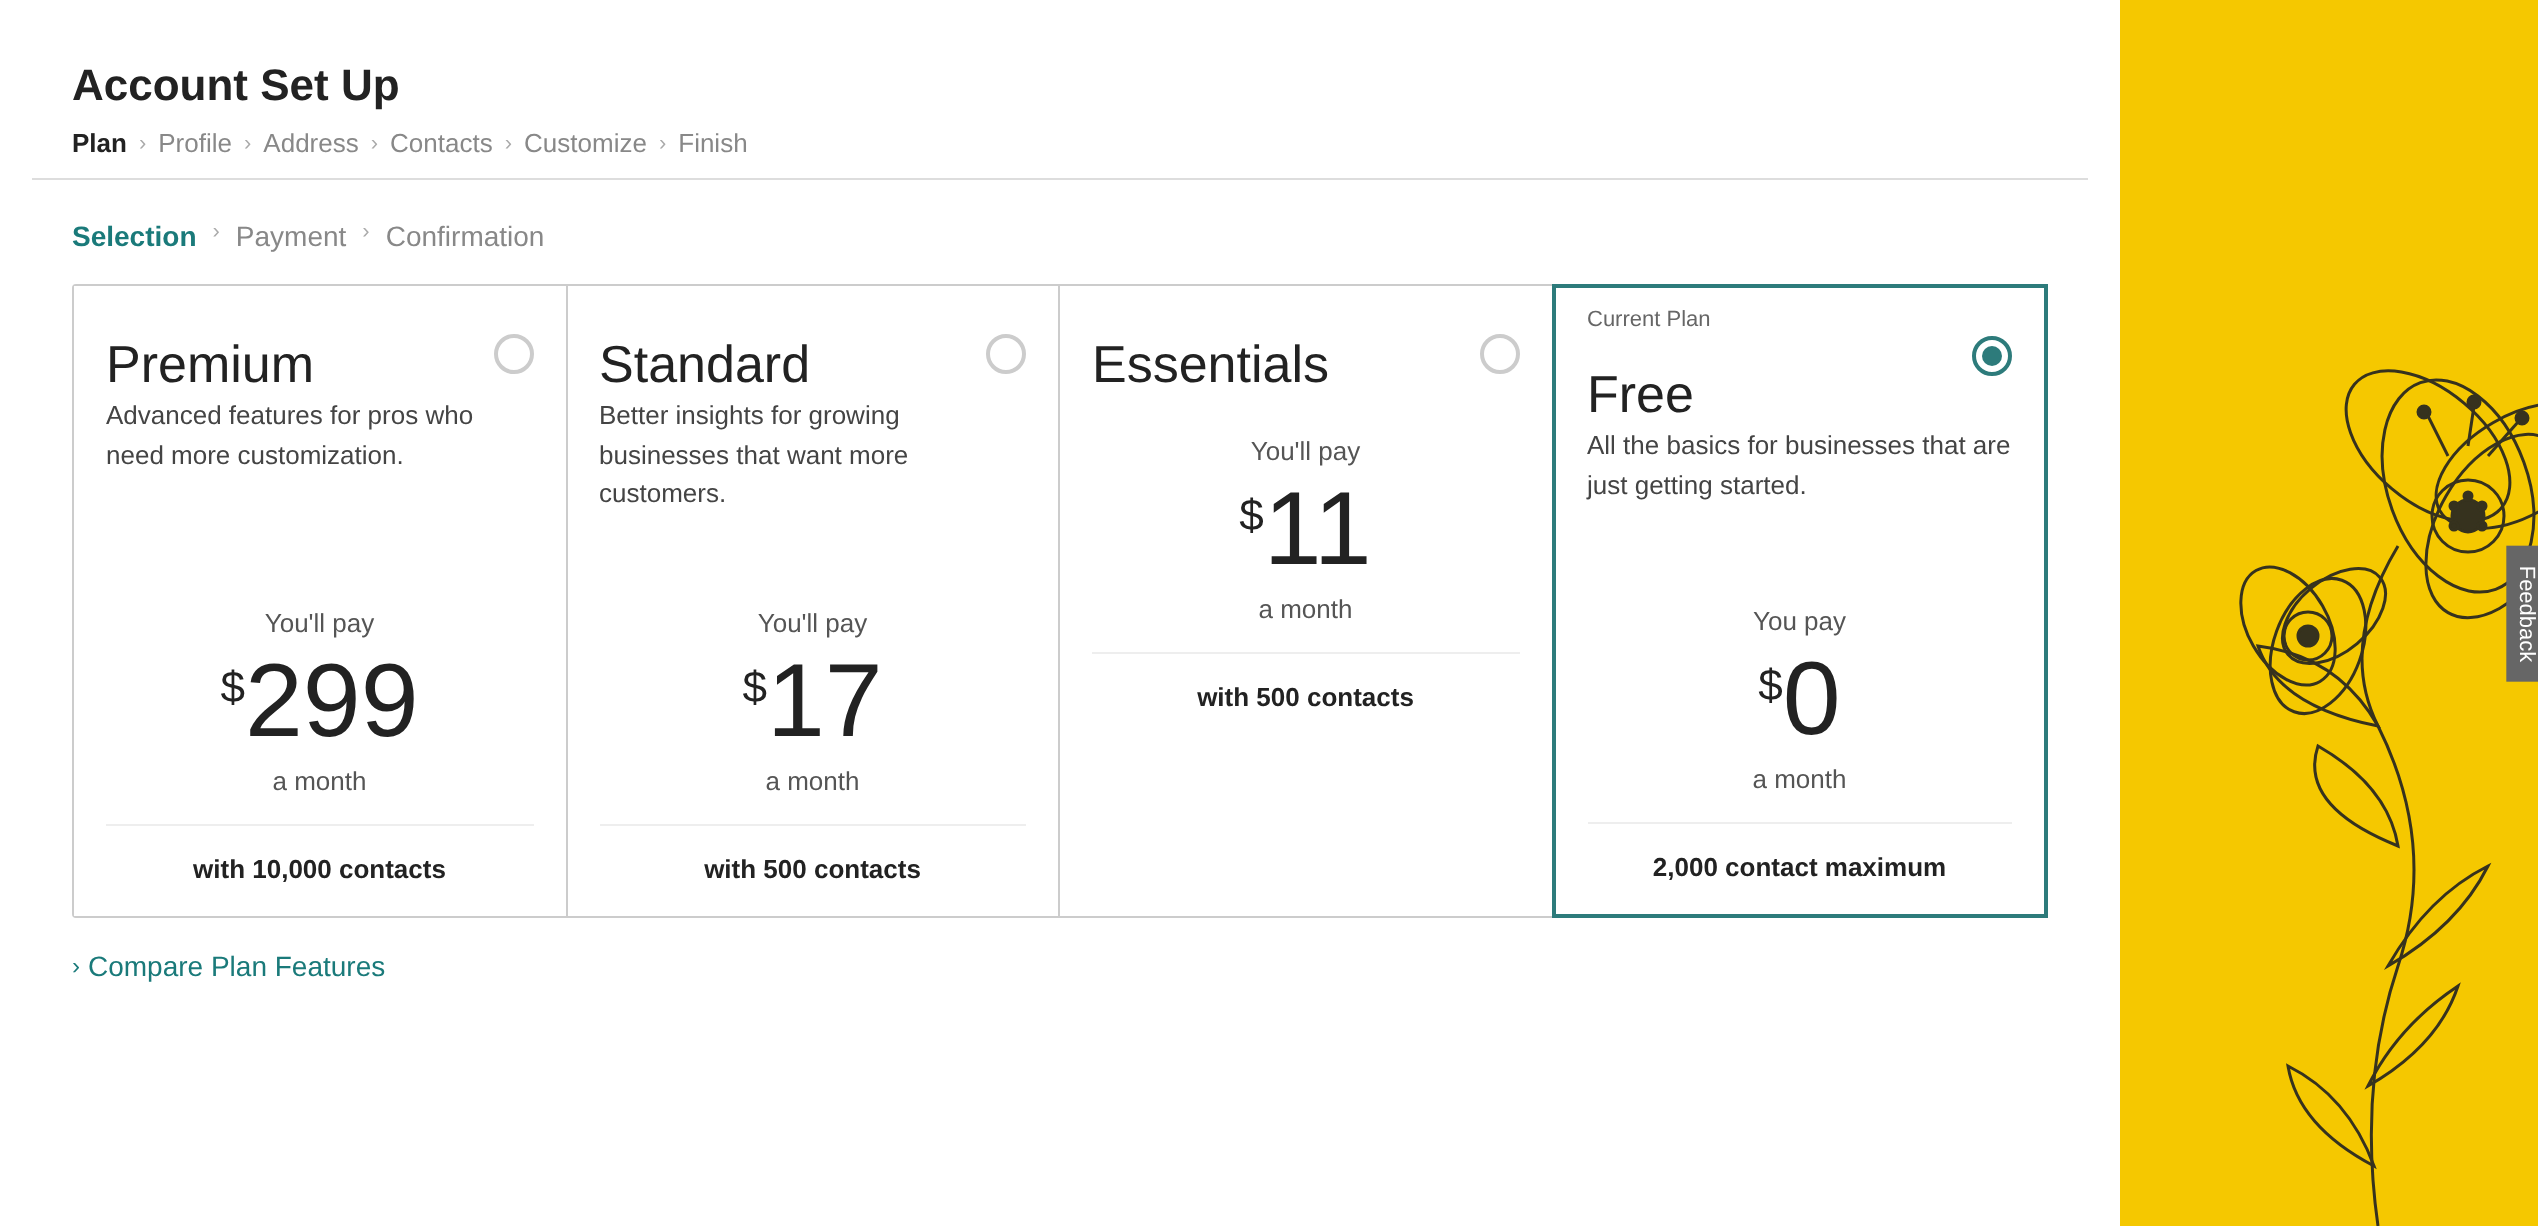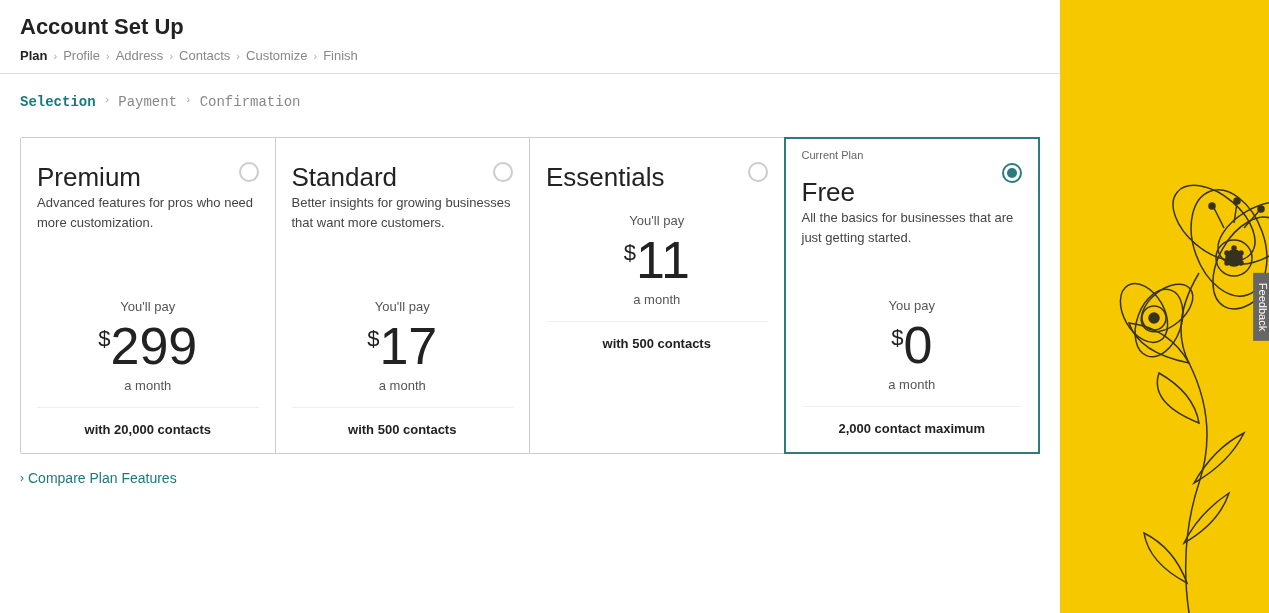--- a/index.html
+++ b/index.html
@@ -9,21 +9,21 @@
       display: flex;
       height: 613px;
       overflow: hidden;
     }
 
     .main-content {
       flex: 1;
       max-width: 1060px;
       display: flex;
       flex-direction: column;
-      padding: 0;
+      padding: 16px;
       border-radius: 11px;
     }
 
     .header {
       padding: 14px 20px 0 20px;
       border-bottom: 1px solid #ddd;
       padding-bottom: 10px;
     }
 
     .page-title {
@@ -59,23 +59,22 @@
     .content-area {
       padding: 20px 20px;
       flex: 1;
       overflow-y: auto;
     }
 
     .sub-breadcrumb {
       display: flex;
       align-items: flex-start;
       gap: 8px;
-      margin-bottom: 27px;
+      margin-bottom: 16px;
       font-size: 14px;
-      font-family: Liberation Mono, monospace;
     }
 
     .sub-breadcrumb-item {
       color: #888;
     }
 
     .sub-breadcrumb-item.active {
       color: #1a7a7a;
       font-weight: 600;
     }
@@ -320,21 +319,21 @@
           </div>
           <p class="plan-desc">Advanced features for pros who need more customization.</p>
           <div class="plan-pricing">
             <div class="you-pay-label">You'll pay</div>
             <div class="price-row">
               <span class="price-dollar">$</span>
               <span class="price-amount">299</span>
             </div>
             <div class="price-period">a month</div>
           </div>
-          <div class="plan-contacts">with 20,000 contacts</div>
+          <div class="plan-contacts">with 10,000 contacts</div>
         </div>
 
         <div class="plan-card">
           <div class="plan-name-row">
             <span class="plan-name">Standard</span>
             <div class="radio-btn"></div>
           </div>
           <p class="plan-desc">Better insights for growing businesses that want more customers.</p>
           <div class="plan-pricing">
             <div class="you-pay-label">You'll pay</div>

